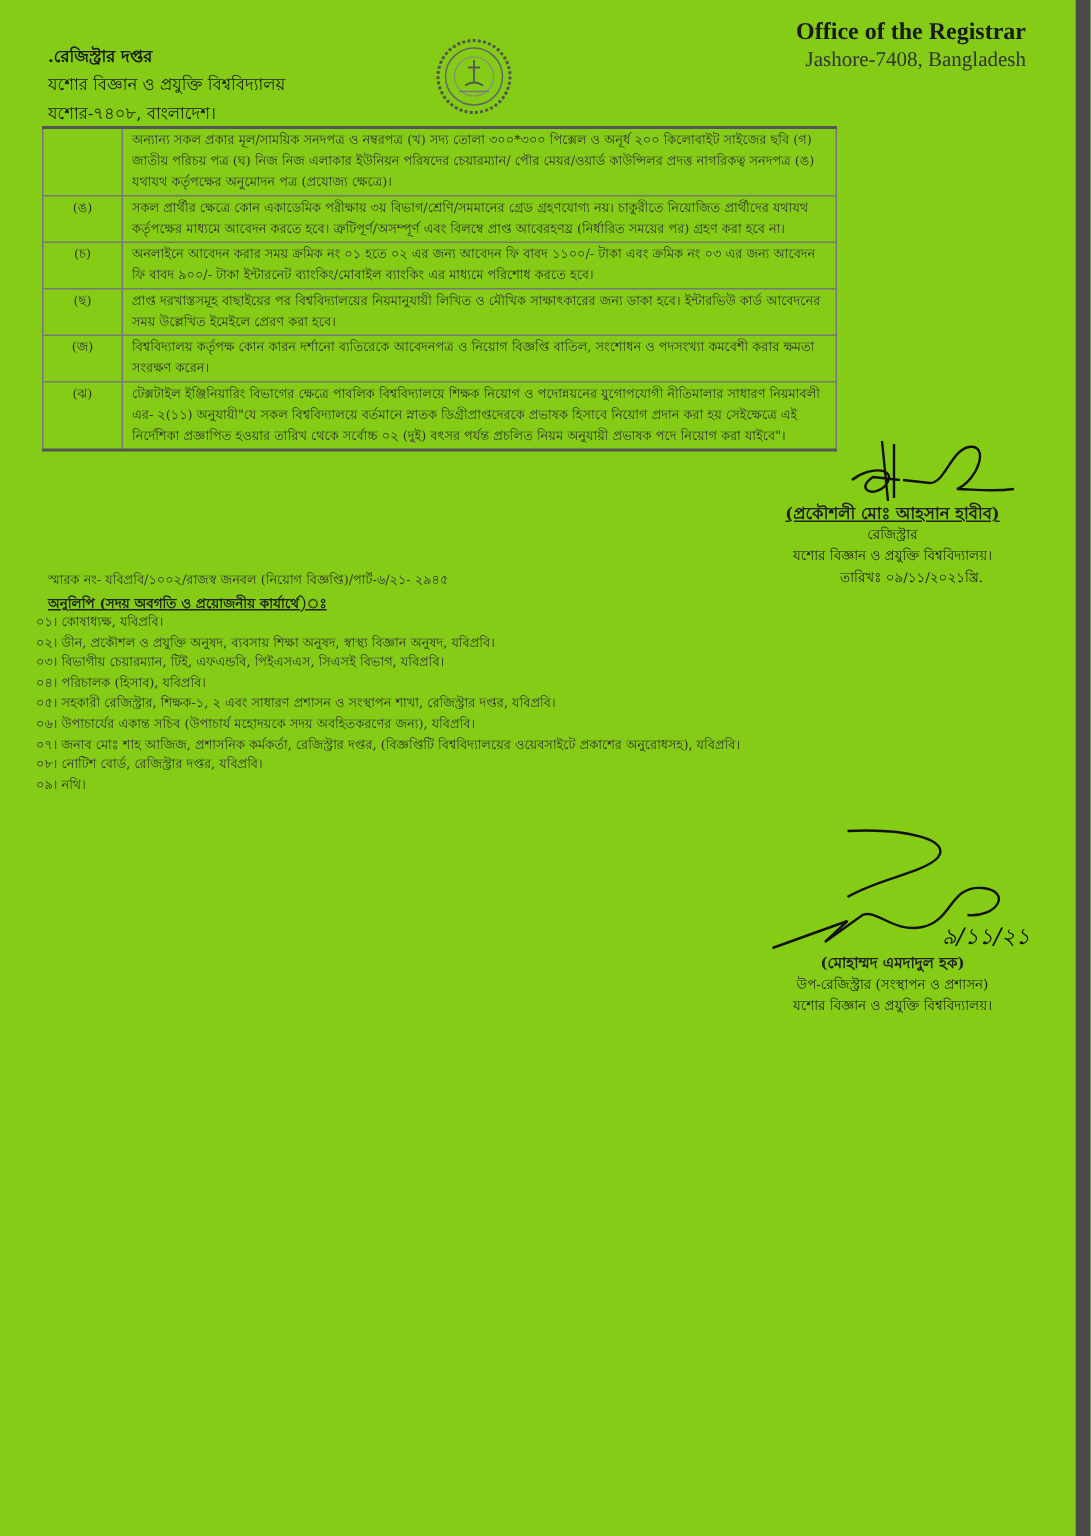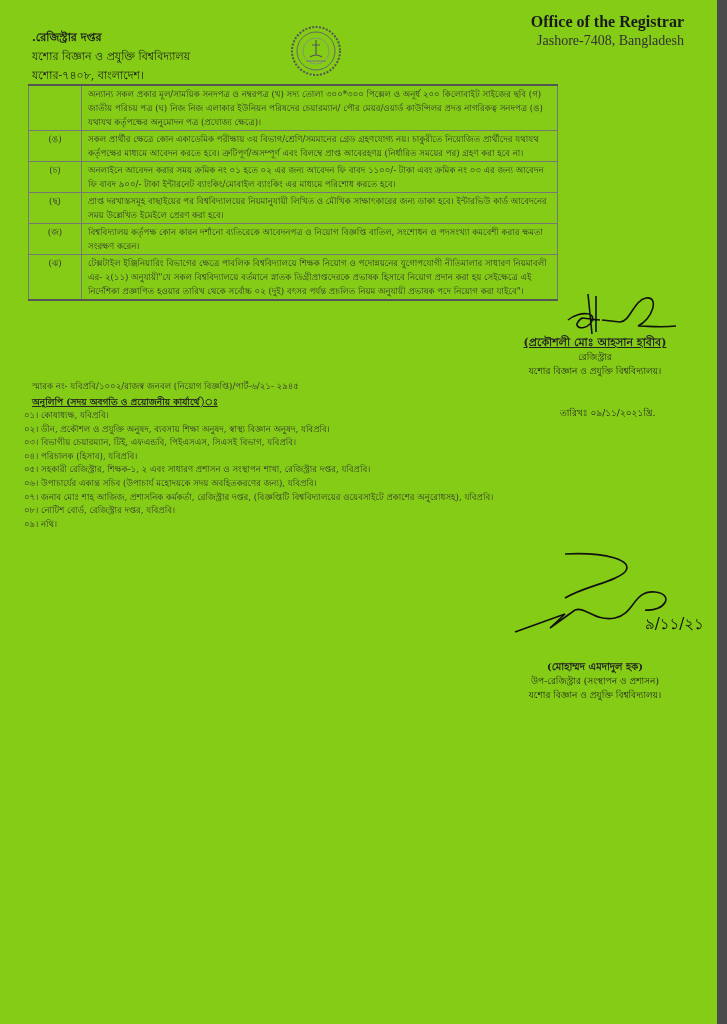--- a/index.html
+++ b/index.html
@@ -25,30 +25,30 @@
   }
   table.cond td { border:1px solid #777; vertical-align:top; padding:1px 6px; }
   table.cond td.num { width:40px; text-align:center; }
   table.cond tr.top td { border-top:2px solid #555; }
   table.cond tr.last td { border-bottom:2px solid #555; }
   .b { font-weight:normal; }
 
   .sig1 { position:absolute; left:560px; top:290px; width:120px; height:50px; }
   .sign1 { position:absolute; left:500px; top:336px; width:190px; text-align:center; font-size:9px; line-height:14px; color:#222; }
   .sign1 .nm { font-weight:bold; font-size:11px;text-decoration:underline; }
-  .date1 { position:absolute; left:560px; top:378px; font-size:9px; color:#222;margin-top:28px; }
+  .date1 { position:absolute; left:560px; top:378px; font-size:9px; color:#222; }
 
   .memo { position:absolute; left:32px; top:380px; font-size:8.6px; color:#333; }
   .cc-title { position:absolute; left:32px; top:395px; font-size:9px; font-weight:bold; text-decoration:underline; color:#222; }
   ul.cc { position:absolute; left:24px; top:409px; margin:0; padding:0; list-style:none; font-size:8.6px; line-height:13.6px; color:#333; }
 
   .sig2 { position:absolute; left:505px; top:550px; width:170px; height:90px; }
-  .sig2-date { position:absolute; left:628px; top:612px; font-size:15px; color:#111; font-family:"DejaVu Sans", sans-serif;margin-left:17px; }
+  .sig2-date { position:absolute; left:628px; top:612px; font-size:15px; font-style:italic; color:#111; font-family:"DejaVu Sans", sans-serif; }
   .sign2 { position:absolute; left:500px; top:636px; width:190px; text-align:center; font-size:9px; line-height:14px; color:#222; }
-  .sign2 .nm { font-weight:bold; font-size:10px;margin-top:24px; }
+  .sign2 .nm { font-weight:bold; font-size:10px; }
 </style>
 </head>
 <body>
 
 <div class="page">
 
   <div class="hdr-left">
     <div class="t1">.রেজিস্ট্রার দপ্তর</div>
     <div>যশোর বিজ্ঞান ও প্রযুক্তি বিশ্ববিদ্যালয়</div>
     <div>যশোর-৭৪০৮, বাংলাদেশ।</div>

